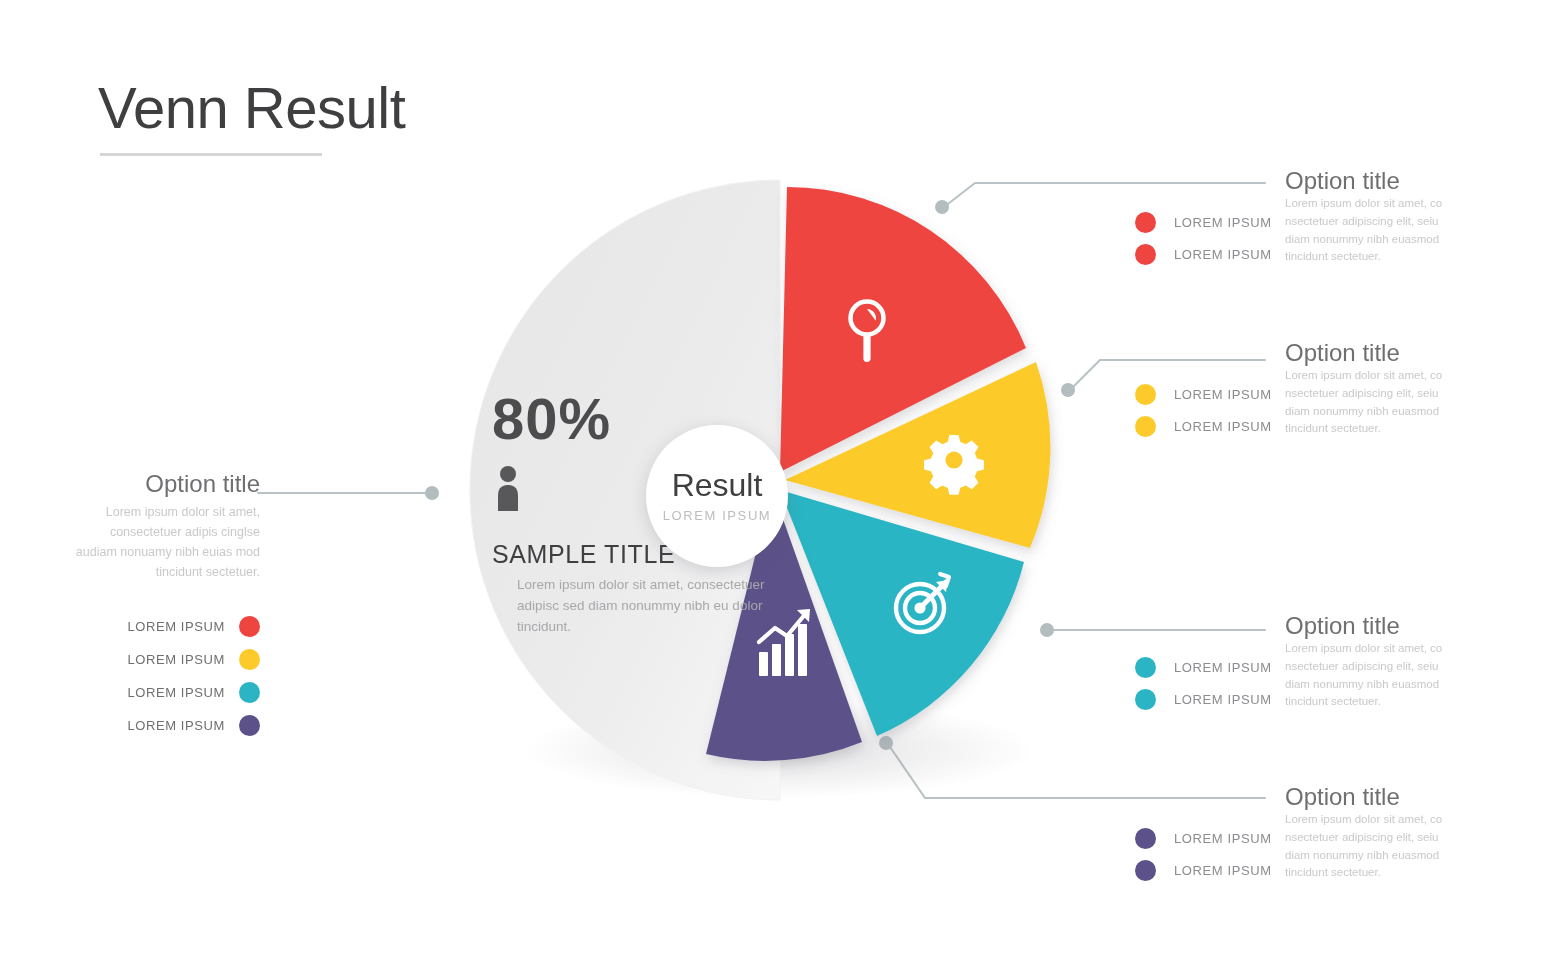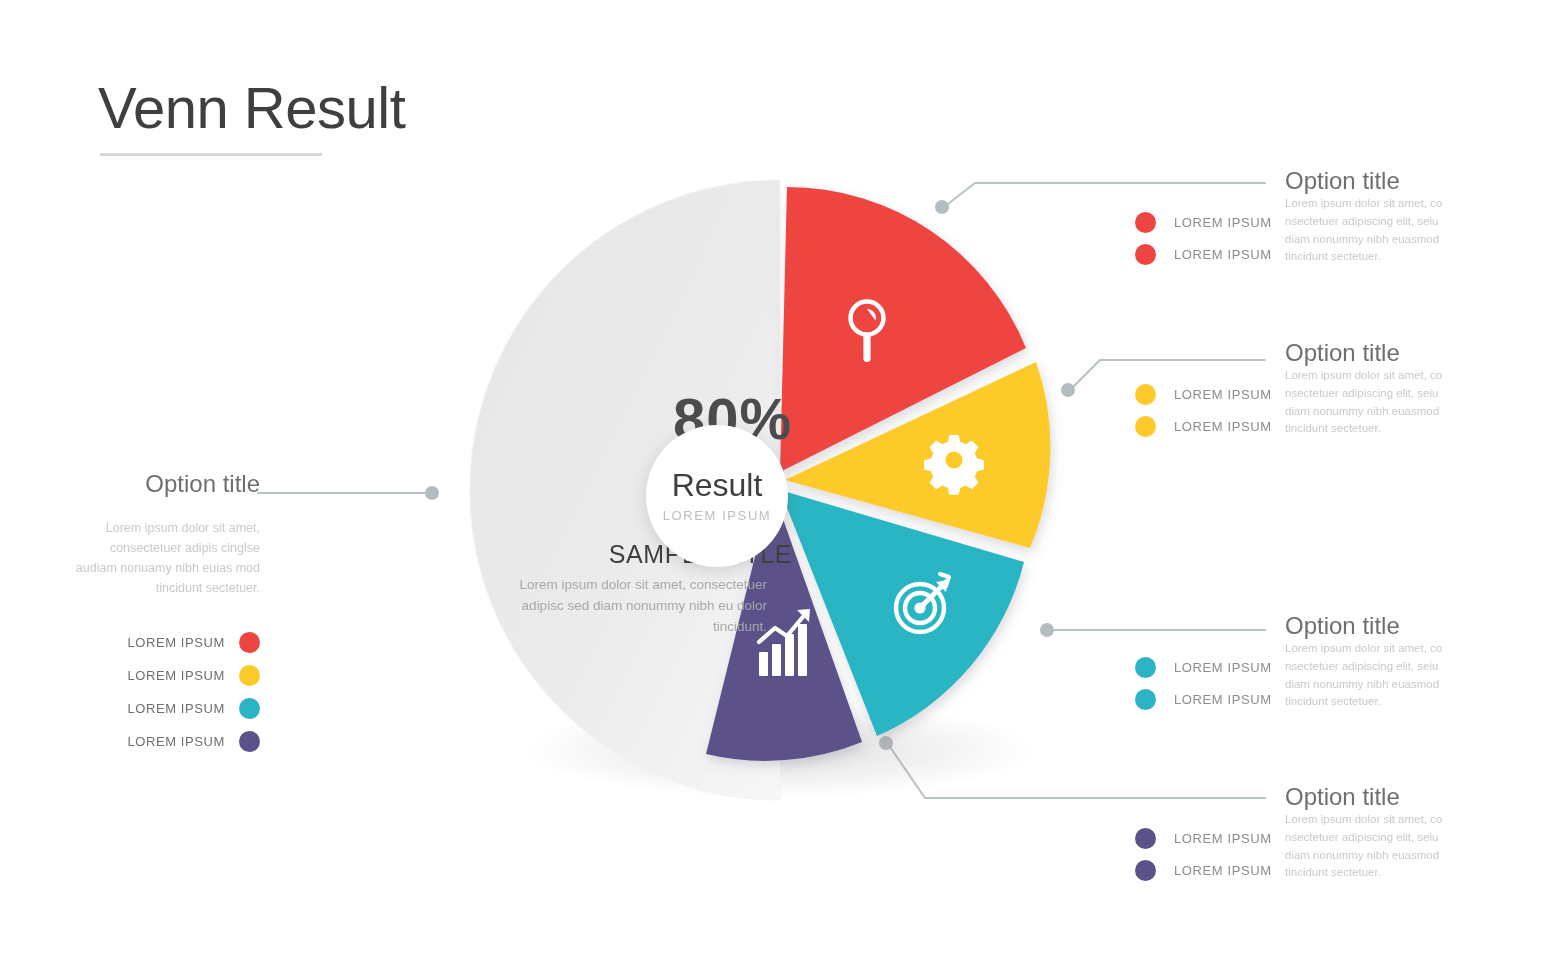--- a/index.html
+++ b/index.html
@@ -18,40 +18,40 @@
   }
   #header .rule{width:222px;height:3px;background:#d6d6d6;margin:14px 0 10px 2px;}
   #header .subtitle{
     font-size:25px;letter-spacing:5.5px;color:#c2c2c2;font-weight:400;
   }
 
   
   #wheel{left:430px;top:150px;width:660px;height:660px;}
   #wheel svg{display:block;}
 
-  .circ-txt{position:absolute;text-align:right;width:300px;left:62px;color:#4a4a4c;}
+  .circ-txt{position:absolute;text-align:left;width:300px;left:62px;color:#4a4a4c;}
   .pct{top:235px;font-size:58px;font-weight:700;letter-spacing:1px;color:#4c4c4e;}
   .person{top:315px;}
   .sample-title{top:390px;font-size:25px;letter-spacing:0.6px;color:#3f3f41;}
   .sample-body{
     top:425px;font-size:13.5px;line-height:1.55;color:#a8a8ab;width:250px;left:87px;
   }
 
   #center-badge{
     position:absolute;left:216px;top:275px;width:142px;height:142px;border-radius:50%;
     background:#ffffff;box-shadow:0 4px 16px rgba(90,90,100,.22);
     display:flex;flex-direction:column;align-items:center;justify-content:center;text-align:center;
   }
   #center-badge .r-main{font-size:32px;color:#3f3f41;line-height:1;}
   #center-badge .r-sub{font-size:13px;letter-spacing:1.6px;color:#bdbdc0;margin-top:7px;}
 
   
   #left-panel{left:70px;top:470px;width:190px;text-align:right;}
   #left-panel .opt-title{font-size:24px;color:#6f6f72;font-weight:400;}
-  #left-panel .opt-body{font-size:12.5px;line-height:1.6;color:#c9c9cc;margin-top:20px;}
+  #left-panel .opt-body{font-size:12.5px;line-height:1.6;color:#c9c9cc;margin-top:4px;}
   #left-panel .legend{margin-top:28px;}
   .lg-row{display:flex;align-items:center;justify-content:flex-end;height:33px;}
   .lg-row .lbl{font-size:13px;letter-spacing:.6px;color:#6f6f72;}
   .dot{width:21px;height:21px;border-radius:50%;display:inline-block;}
   #left-panel .dot{margin-left:14px;}
 
   
   .rp{position:absolute;width:330px;}
   .rp .opt-title{font-size:24px;color:#6f6f72;font-weight:400;line-height:1.1;}
   .rp-row{display:flex;align-items:center;height:32px;}

